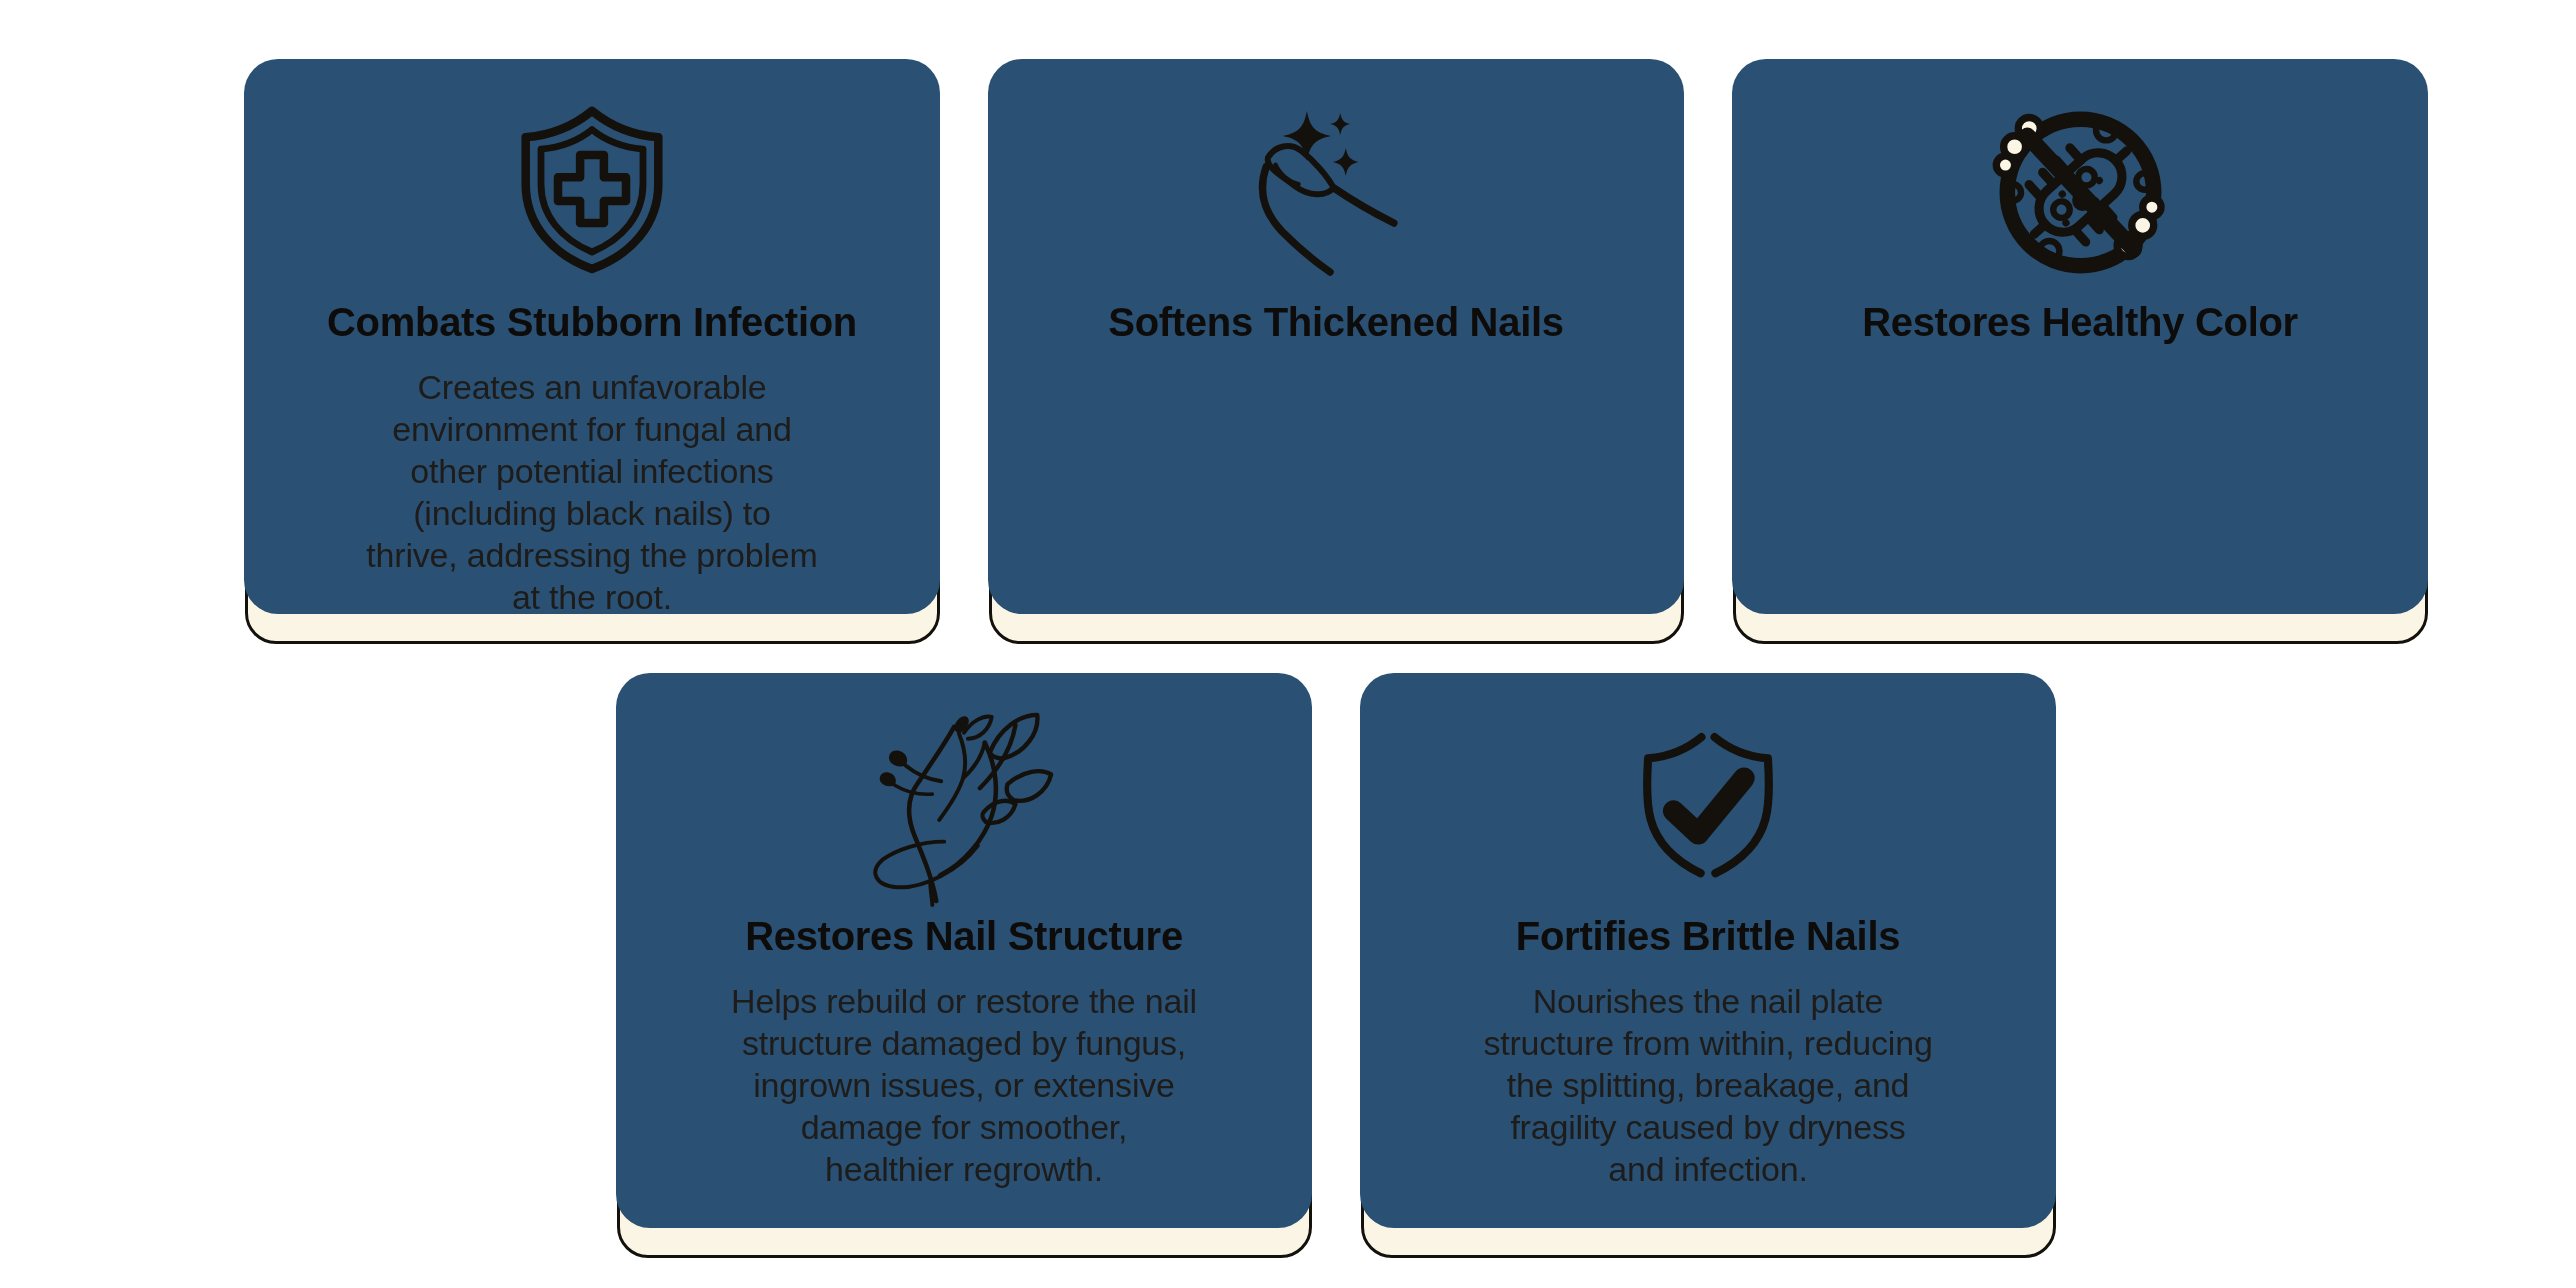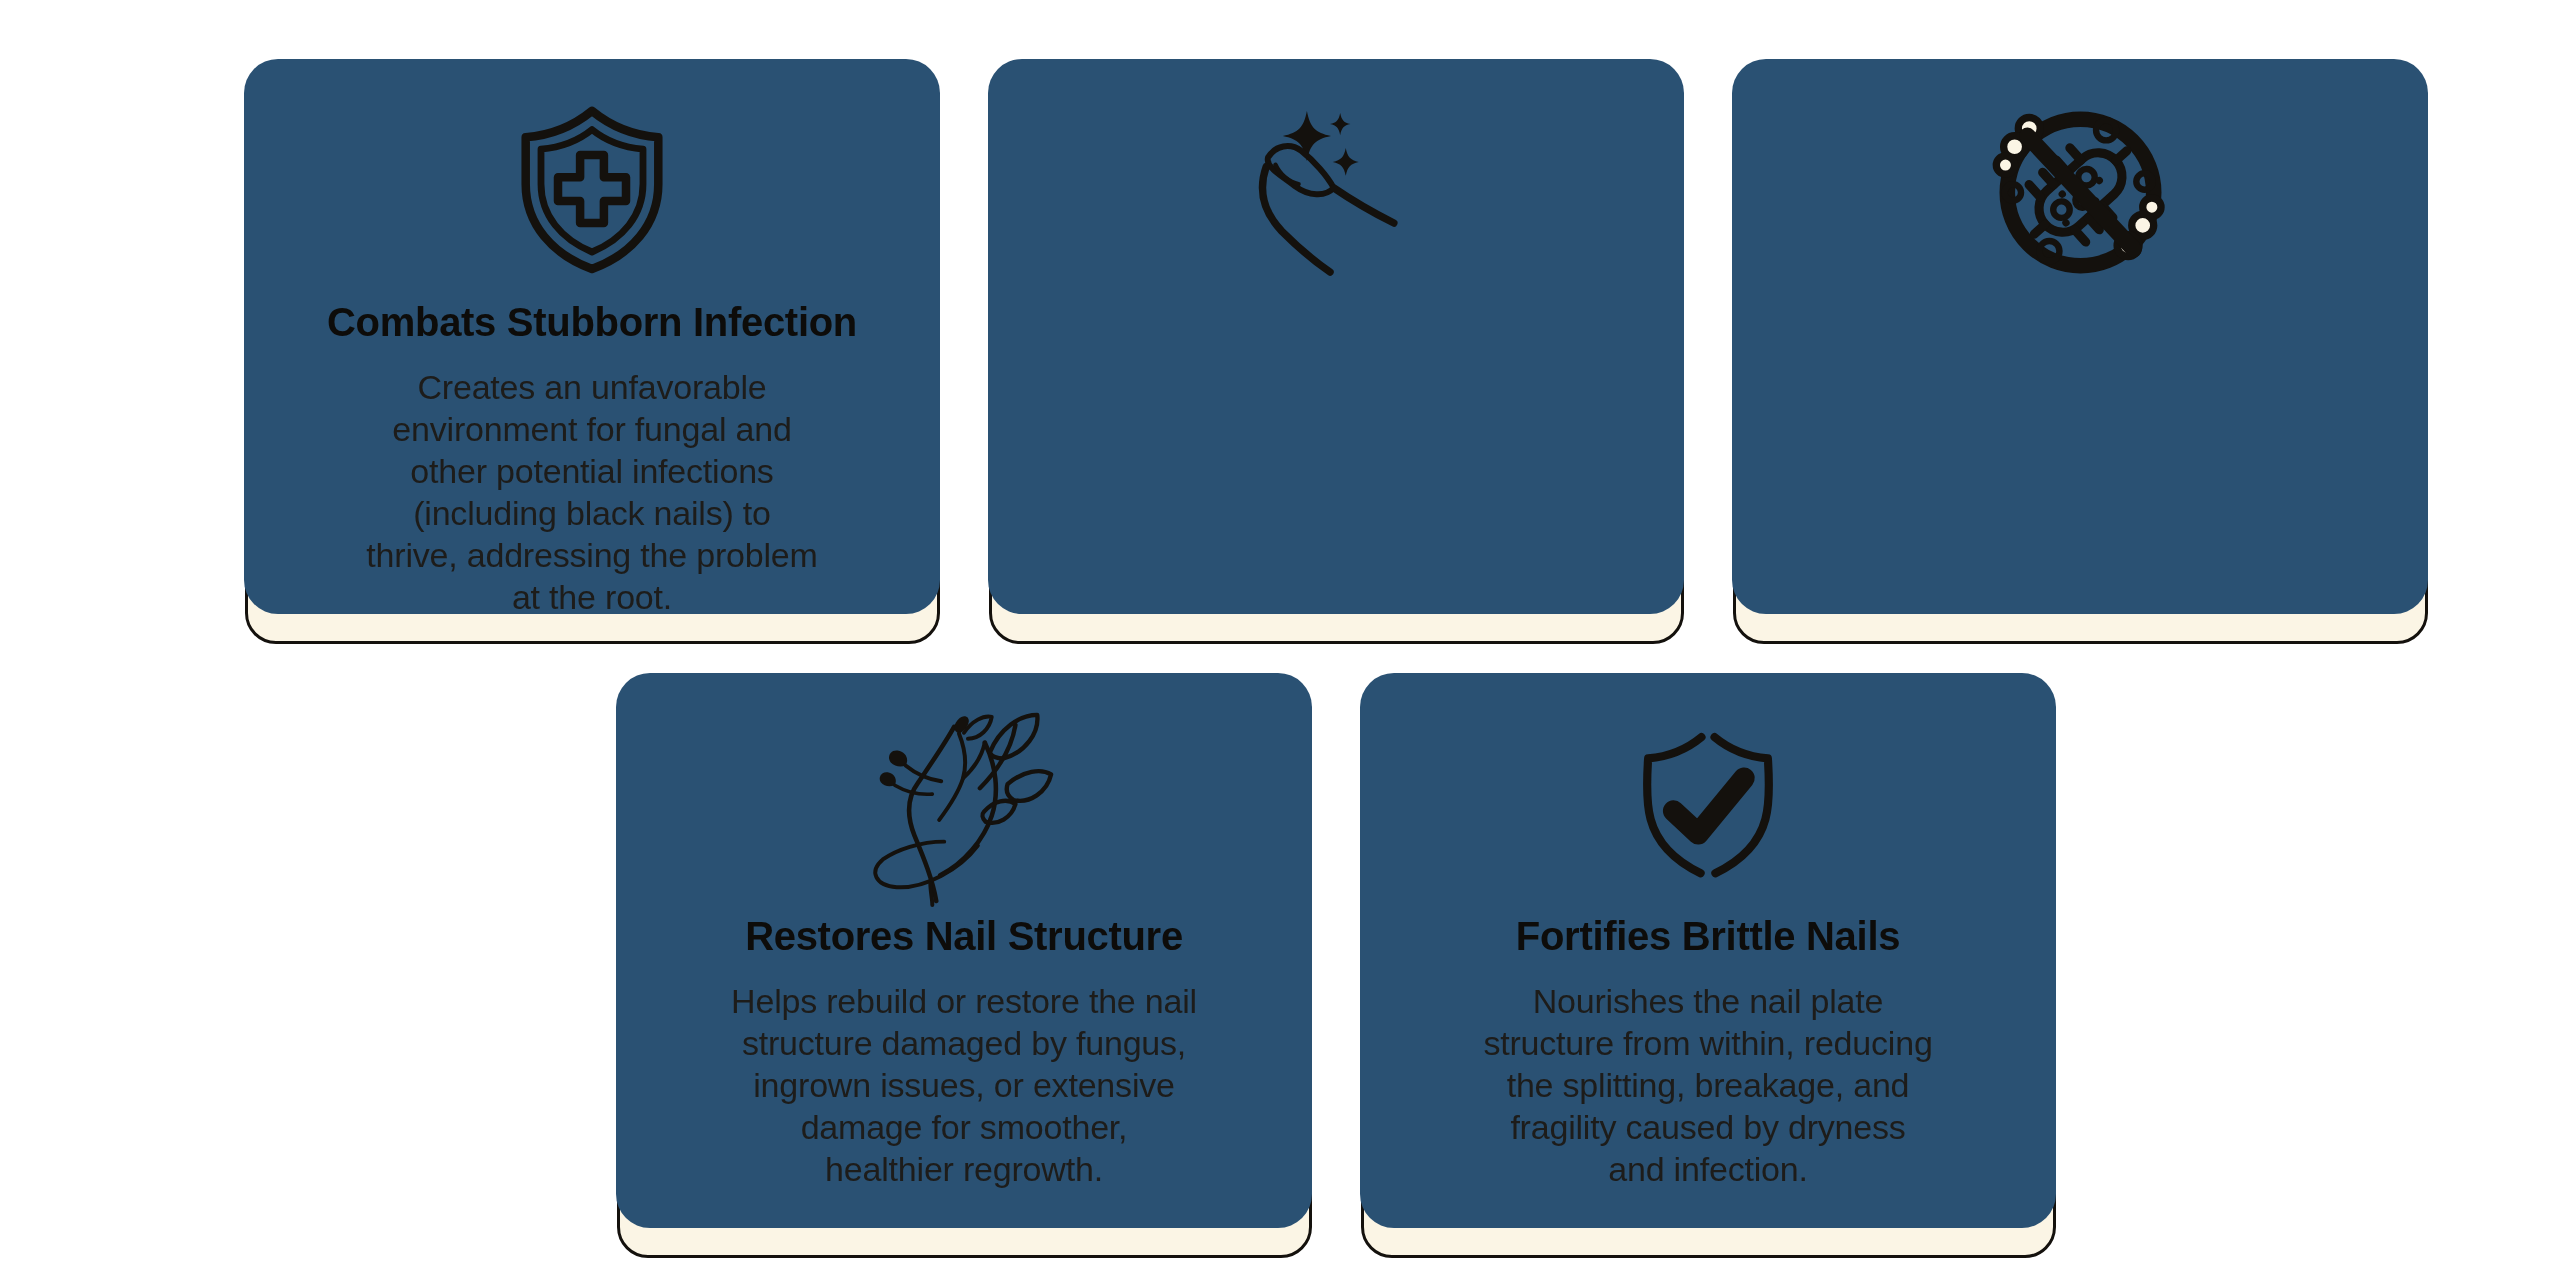--- a/index.html
+++ b/index.html
@@ -108,20 +108,21 @@
         <svg width="185" height="185" viewBox="0 0 100 100">
           <path class="ink-fill" d="M34 6 C35.8 15 38.5 17.7 47 19.5 C38.5 21.3 35.8 24 34 33 C32.2 24 29.5 21.3 21 19.5 C29.5 17.7 32.2 15 34 6 Z"></path>
           <path class="ink-fill" d="M52 7 C52.8 11 54 12.2 57.5 13 C54 13.8 52.8 15 52 19 C51.2 15 50 13.8 46.5 13 C50 12.2 51.2 11 52 7 Z"></path>
           <path class="ink-fill" d="M55 26 C56 31 57.5 32.5 62 33.5 C57.5 34.5 56 36 55 41 C54 36 52.5 34.5 48 33.5 C52.5 32.5 54 31 55 26 Z"></path>
           <path class="ink" stroke-width="3.2" d="M13 31 C17 24.5 25 23 31 27.5 C38 33 45 41 48.5 47.5 C44 52.5 35 52 27.5 46.5 C19 40 11.5 36 13 31 Z"></path>
           <path class="ink" stroke-width="2.4" d="M17 35 C19.5 40.5 24.5 44.5 29.5 45.5"></path>
           <path class="ink" stroke-width="4" d="M48.5 47.5 C58 54 70 61 81 66.5"></path>
           <path class="ink" stroke-width="4" d="M12 36 C7.5 49 11 61 20.5 71 C29 79.5 38.5 87.5 46.5 93"></path>
         </svg>
       </div>
+      <div class="card-title">Softens Thickened Nails</div>
     </div>
 
     <div class="card">
       <div class="icon-box">
         <svg width="183" height="183" viewBox="0 0 100 100">
           <circle class="ink" stroke-width="8.5" cx="50" cy="50" r="40"></circle>
           <g transform="rotate(-42 50 50)">
             <rect class="ink" stroke-width="5" x="24" y="37" width="52" height="26" rx="13"></rect>
             <line class="ink" stroke-width="5" x1="32" y1="37" x2="32" y2="28"></line>
             <line class="ink" stroke-width="5" x1="42" y1="37" x2="42" y2="28"></line>
@@ -146,20 +147,21 @@
           <circle class="ink" stroke-width="3.5" cx="13" cy="50" r="4.5"></circle>
           <circle class="knock" stroke-width="4" cx="22" cy="15" r="6"></circle>
           <circle class="knock" stroke-width="4" cx="14" cy="25" r="6"></circle>
           <circle class="knock" stroke-width="4" cx="9" cy="35" r="5"></circle>
           <circle class="knock" stroke-width="4" cx="89" cy="58" r="5"></circle>
           <circle class="knock" stroke-width="4" cx="84" cy="68" r="6"></circle>
           <circle class="knock" stroke-width="4" cx="76" cy="79" r="6"></circle>
           <line class="ink" stroke-width="9" x1="21" y1="19" x2="79" y2="81"></line>
         </svg>
       </div>
+      <div class="card-title">Restores Healthy Color</div>
     </div>
 
   </div>
 
   <div class="row row-2">
 
     <div class="card">
       <div class="icon-box">
         <svg width="198" height="202" viewBox="0 0 100 102">
           <path class="ink" stroke-width="2.3" d="M36 99 C34 88 30 78 25 66 C21 56 21 47 27 39 C33 30 40 20 45 11"></path>

